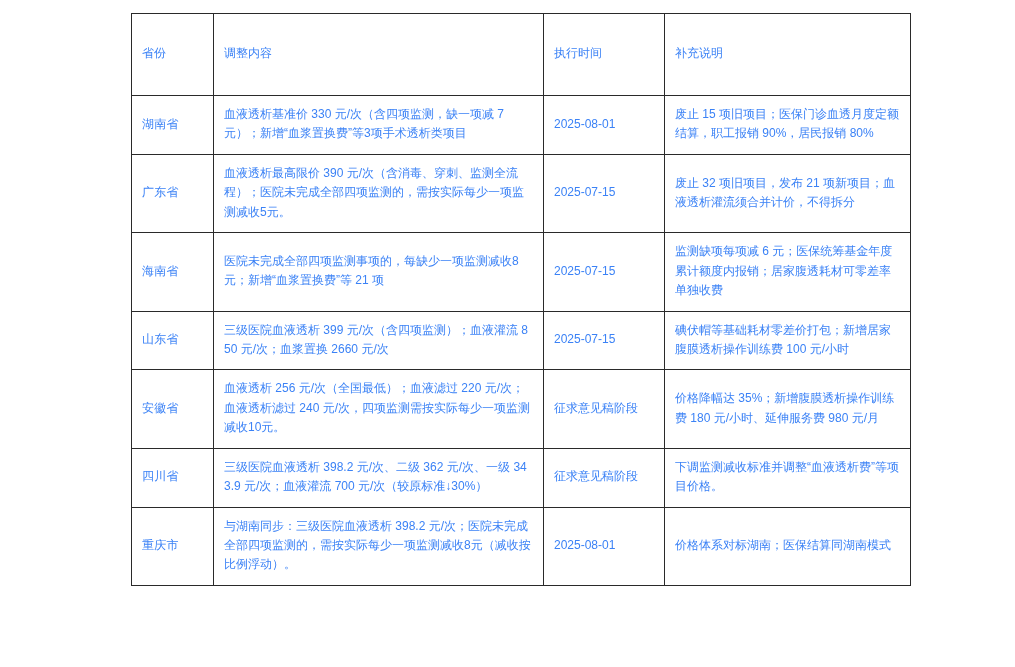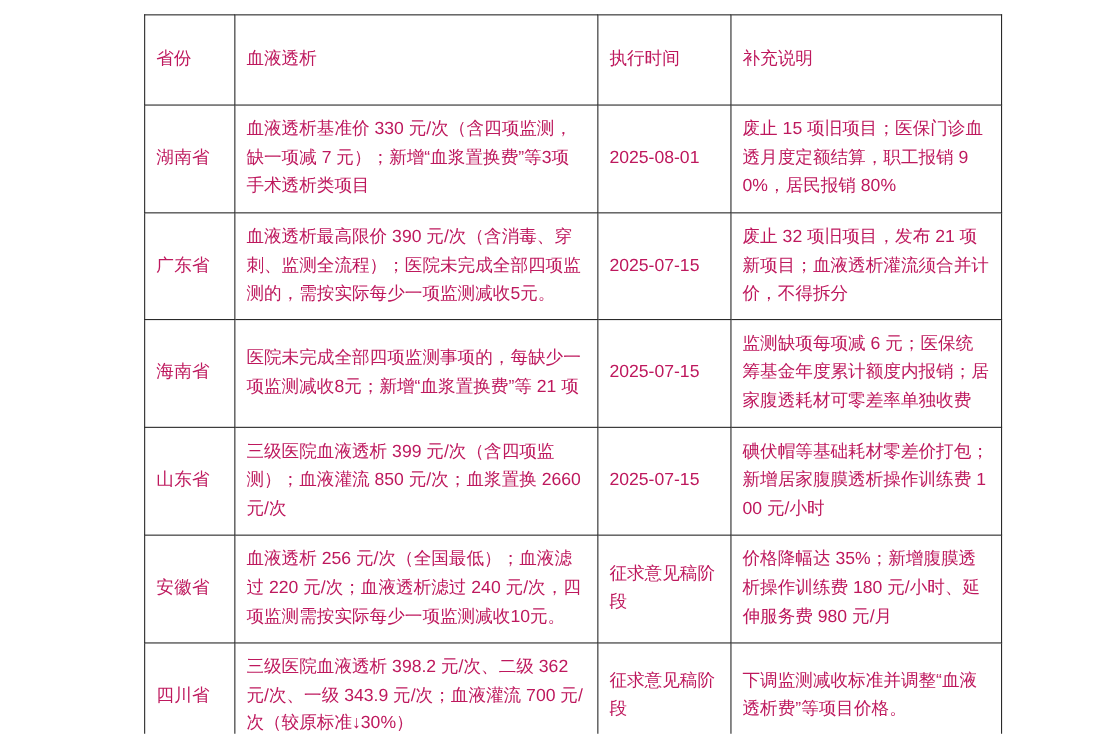--- a/index.html
+++ b/index.html
@@ -30,23 +30,23 @@
     border-collapse: collapse;
     width: 779px;
     table-layout: fixed;
     background: #ffffff;
   }
   table.policy-table td,
   table.policy-table th {
     border: 1px solid #2a2a2a;
     vertical-align: middle;
     padding: 9px 10px 10px 10px;
-    font-size: 16px;
+    font-size: 12px;
     line-height: 1.62;
-    color: #be185d;
+    color: #3b82f6;
     font-weight: normal;
     text-align: left;
     word-break: break-all;
   }
   col.c-prov { width: 82px; }
   col.c-content { width: 330px; }
   col.c-time { width: 121px; }
   col.c-note { width: 246px; }
 
   thead td {
@@ -83,21 +83,21 @@
     <table class="policy-table">
       <colgroup>
         <col class="c-prov">
         <col class="c-content">
         <col class="c-time">
         <col class="c-note">
       </colgroup>
       <thead>
         <tr>
           <td class="hdr-prov">省份</td>
-          <td class="hdr-content">血液透析</td>
+          <td class="hdr-content">调整内容</td>
           <td class="hdr-time">执行时间</td>
           <td class="hdr-note">补充说明</td>
         </tr>
       </thead>
       <tbody>
         <tr>
           <td class="prov">湖南省</td>
           <td class="content">血液透析基准价 330 元/次（含四项监测，缺一项减 7 元）；新增“血浆置换费”等3项手术透析类项目</td>
           <td class="time">2025-08-01</td>
           <td class="note">废止 15 项旧项目；医保门诊血透月度定额结算，职工报销 90%，居民报销 80%</td>

